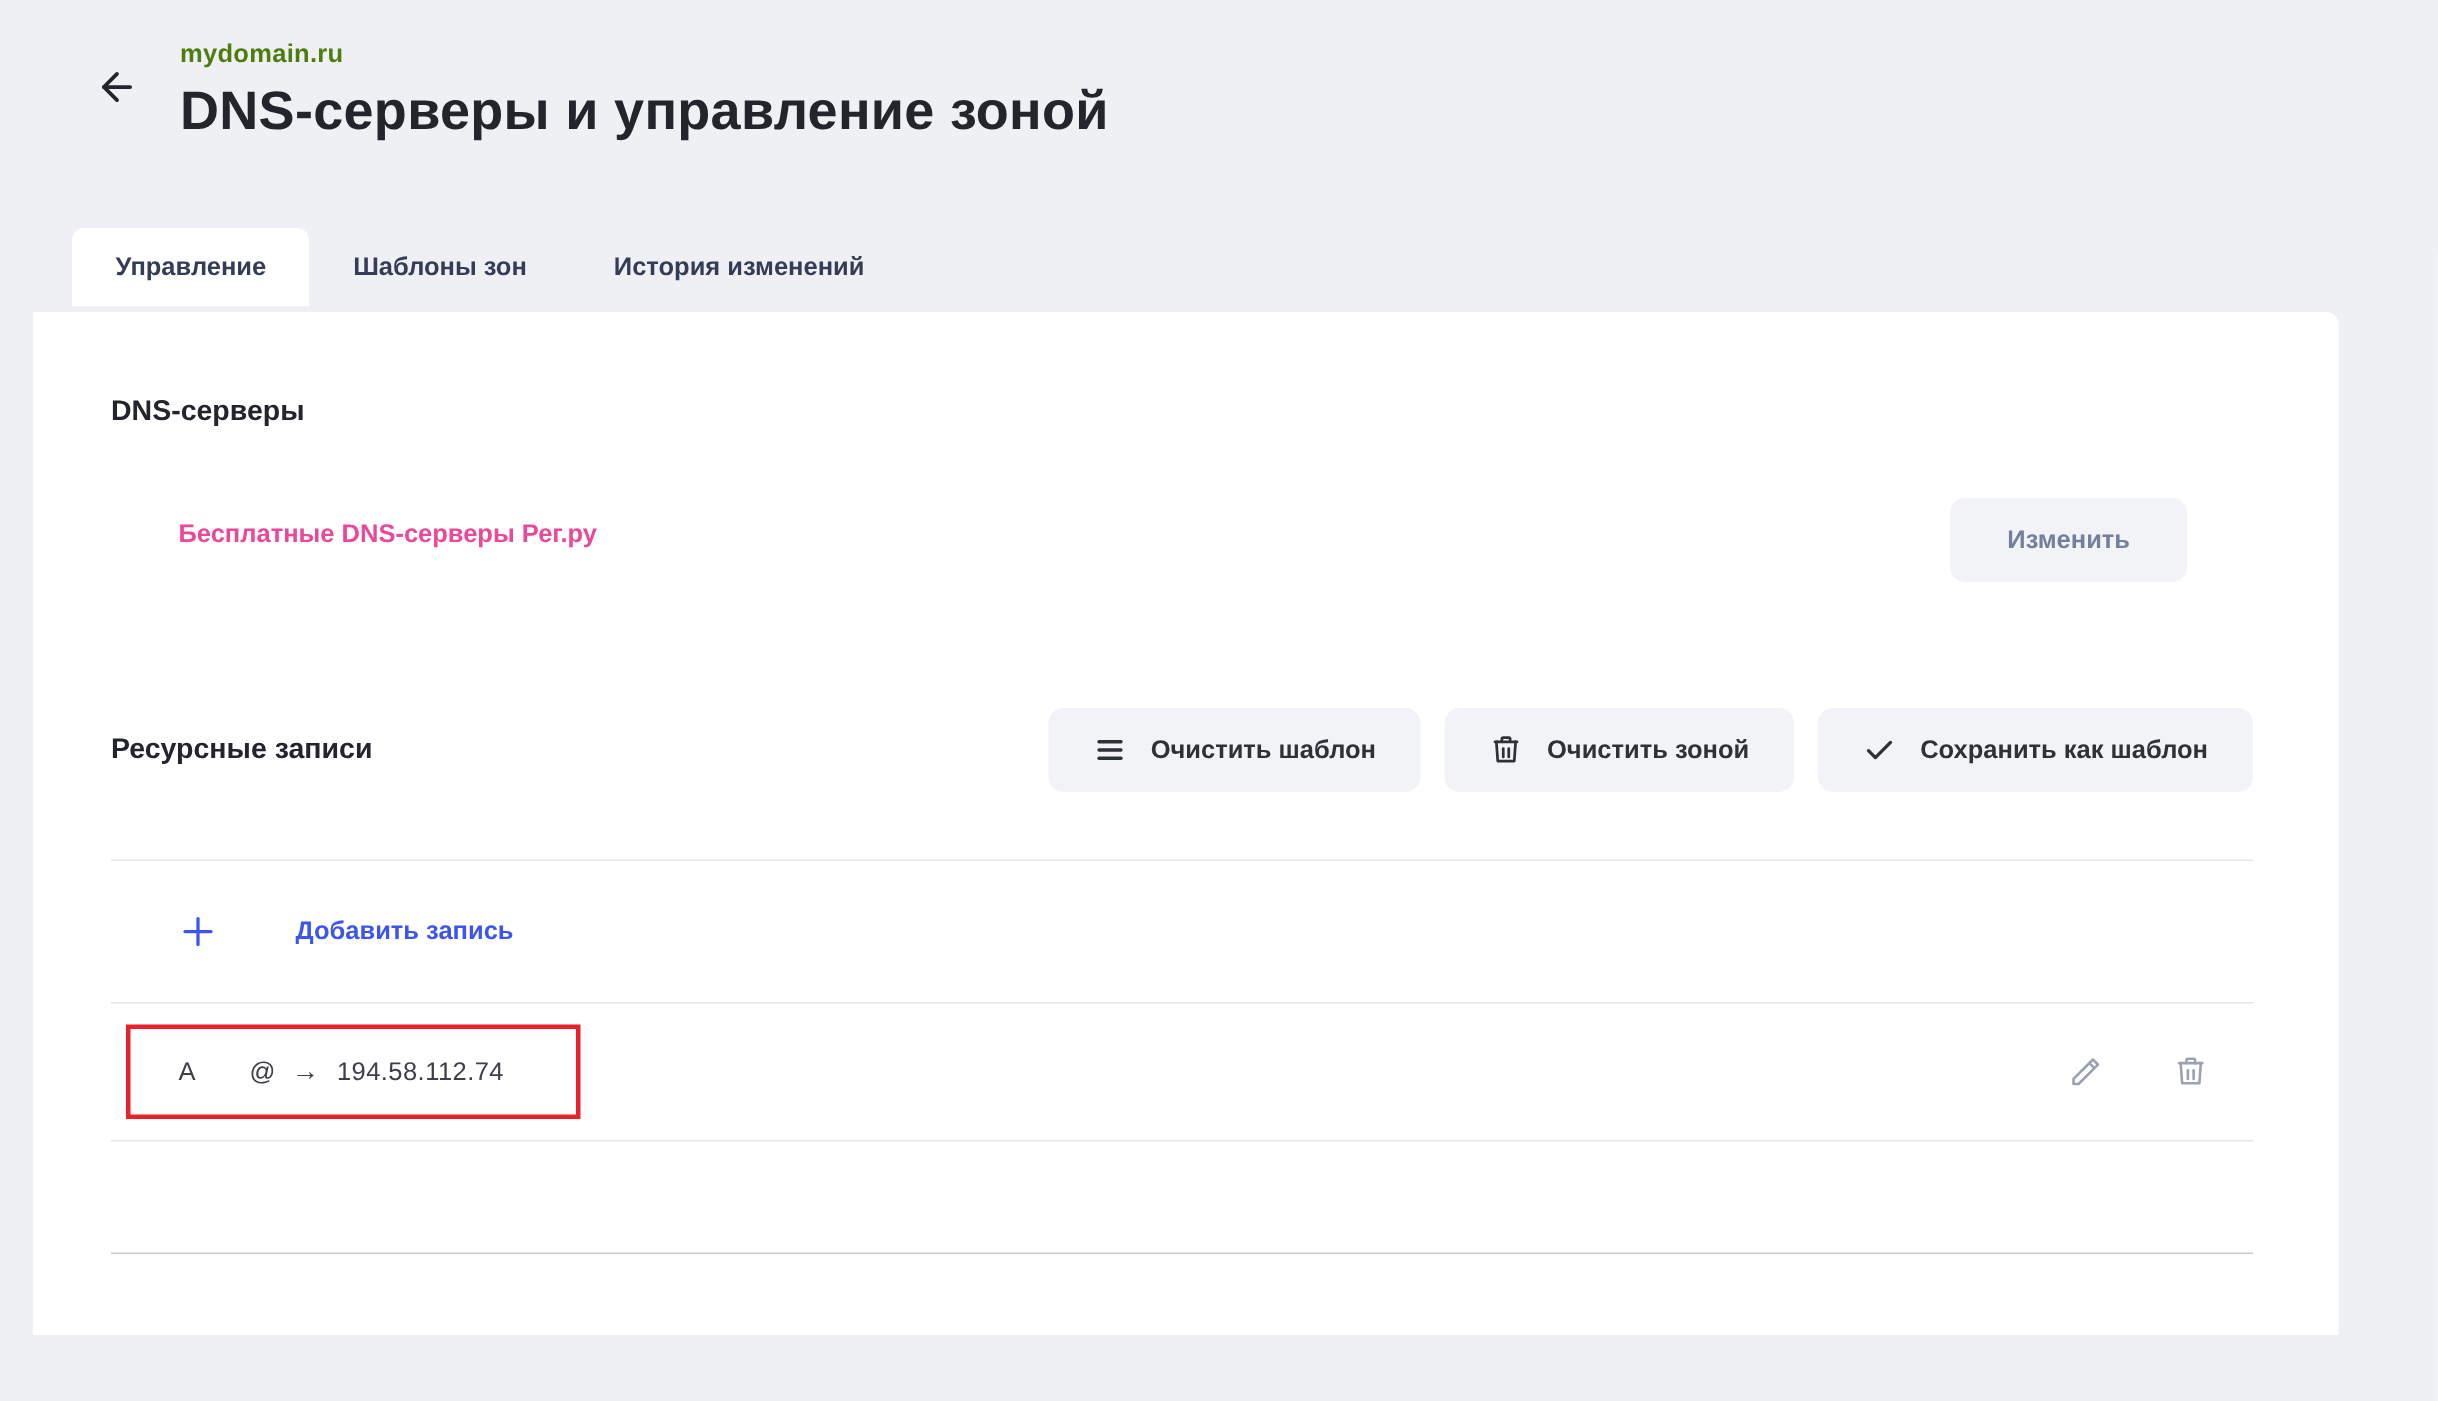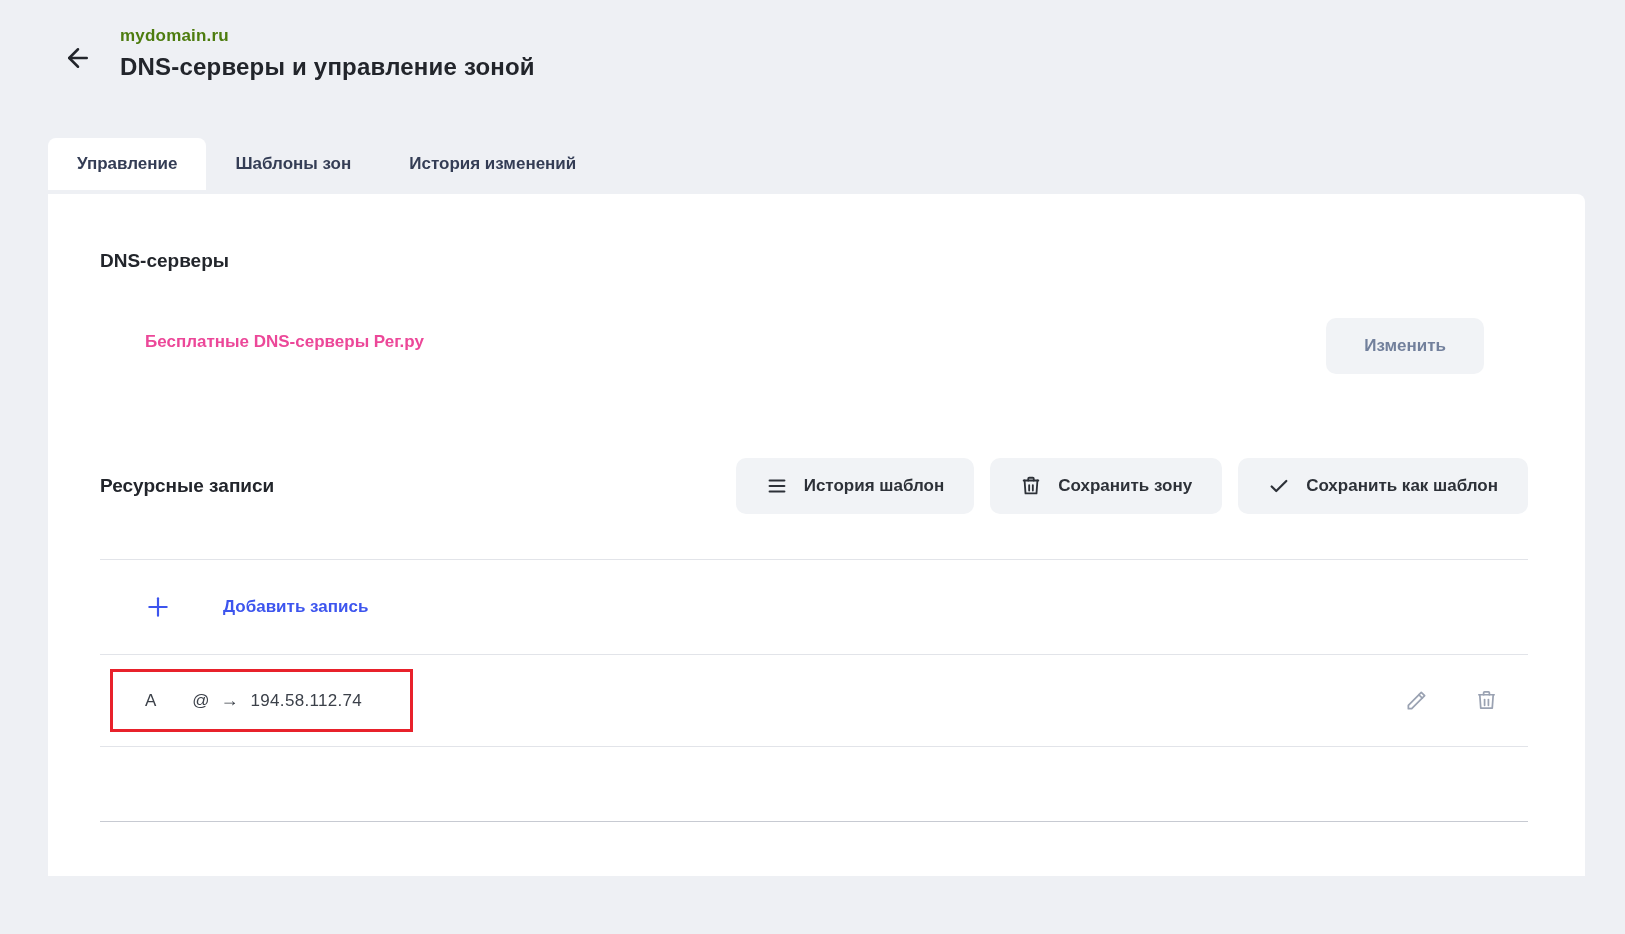--- a/index.html
+++ b/index.html
@@ -12,34 +12,34 @@
   }
   
   .page-header { position:relative; padding:26px 0 0 120px; }
   .back-btn {
     position:absolute; left:60px; top:40px;
     width:36px; height:36px; border:none; background:transparent;
     cursor:pointer; display:flex; align-items:center; justify-content:center;
   }
   .back-btn svg { width:30px; height:30px; stroke:#22252b; }
   .domain-label { font-size:17px; font-weight:600; color:#4d7c0f; letter-spacing:.2px; }
-  .page-title { margin-top:7px; font-size:24px; font-weight:700; color:#22252b; letter-spacing:.2px; }
+  .page-title { margin-top:7px; font-size:36px; font-weight:700; color:#22252b; letter-spacing:.2px; }
 
   
   .tabbar { display:flex; margin:57px 0 4px 48px; height:52px; }
   .tab {
     display:flex; align-items:center; padding:0 29px;
     font-size:17px; font-weight:600; color:#343d55;
     cursor:pointer; border-radius:8px 8px 0 0; background:transparent;
   }
   .tab.active { background:#ffffff; }
 
   
   .panel {
-    margin-left:48px; width:1537px; height:682px;
+    margin-left:22px; width:1537px; height:682px;
     background:#ffffff; border-radius:0 8px 0 0;
     padding:56px 57px 0 52px;
   }
   .section-title { font-size:19px; font-weight:700; color:#22252b; }
 
   
   .provider-row { display:flex; justify-content:space-between; align-items:flex-start; margin-top:46px; }
   .provider-info { margin-left:45px; padding-top:14px; }
   .provider-name { font-size:17px; font-weight:700; color:#ec4899; }
   .ns-list { margin-top:26px; list-style:none; }
@@ -122,31 +122,31 @@
 
   <div class="records-header">
     <h2 class="section-title">Ресурсные записи</h2>
     <div class="toolbar">
       <button class="btn-gray">
         <svg viewBox="0 0 24 24" fill="none" stroke-width="2.4" stroke-linecap="round">
           <path d="M4 6h16"></path>
             <path d="M4 12h16"></path>
             <path d="M4 18h16"></path>
         </svg>
-        <span>История шаблон</span>
+        <span>Очистить шаблон</span>
       </button>
       <button class="btn-gray">
         <svg viewBox="0 0 24 24" fill="none" stroke-width="2" stroke-linecap="round" stroke-linejoin="round">
           <path d="M4 6h16"></path>
             <path d="M9 6V4a1 1 0 0 1 1-1h4a1 1 0 0 1 1 1v2"></path>
           <path d="M19 6l-1 14H6L5 6"></path>
             <path d="M10 11v6"></path>
             <path d="M14 11v6"></path>
         </svg>
-        <span>Сохранить зону</span>
+        <span>Очистить зоной</span>
       </button>
       <button class="btn-gray">
         <svg viewBox="0 0 24 24" fill="none" stroke-width="2.4" stroke-linecap="round" stroke-linejoin="round">
           <path d="M4 12.5l5 5L20 6.5"></path>
         </svg>
         <span>Сохранить как шаблон</span>
       </button>
     </div>
   </div>
 

